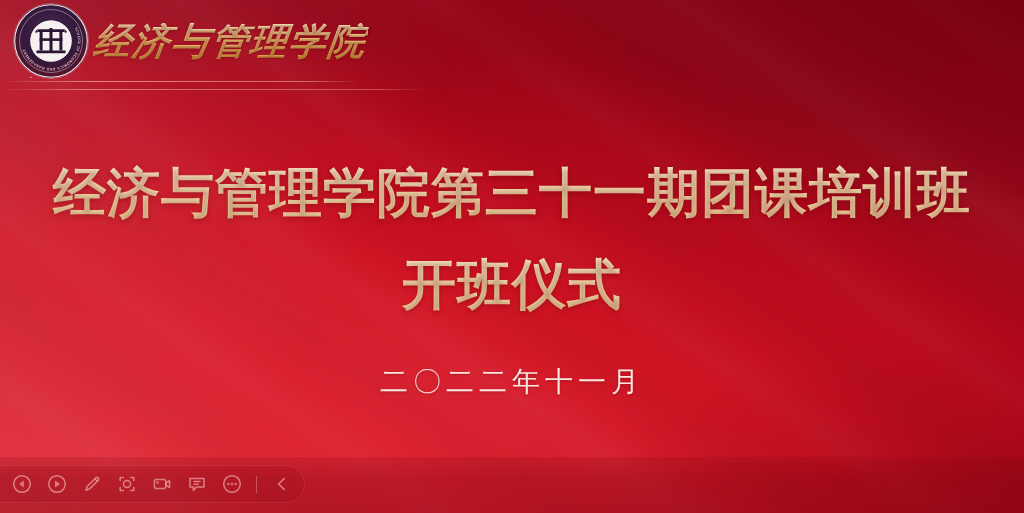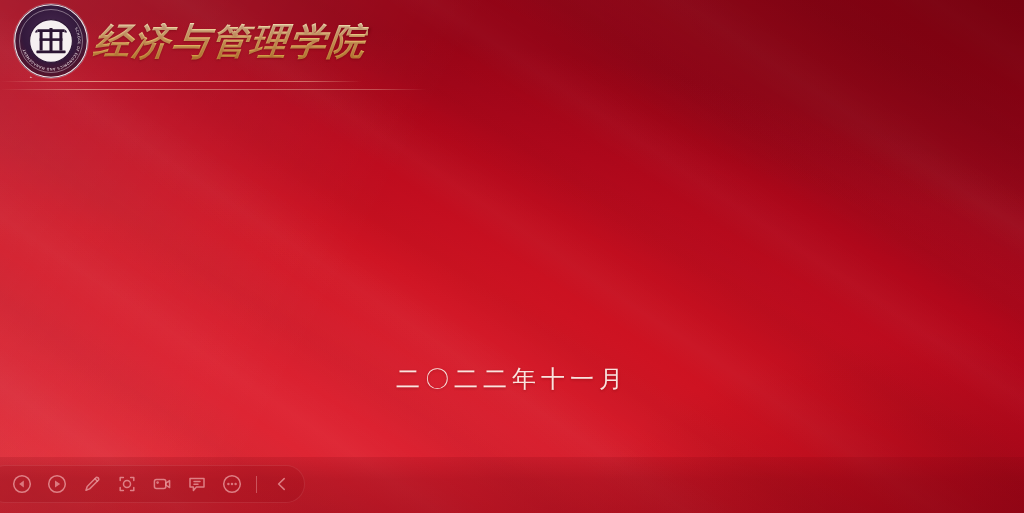--- a/index.html
+++ b/index.html
@@ -130,21 +130,21 @@
     background-clip:text;
     -webkit-text-fill-color:transparent;
     text-shadow:0 2px 5px rgba(85,0,8,0.30);
   }
   .title-line.second { font-size:54px; }
 
   .date-line {
     position:absolute; left:0; right:0; top:363px;
     text-align:center;
     font-family:"DejaVu Sans", sans-serif;
-    font-size:24px;
+    font-size:28px;
     letter-spacing:5px;
     color:#fdf3ec;
     opacity:.93;
     text-shadow:0 1px 3px rgba(80,0,8,0.35);
     z-index:4;
   }
 
   
   .toolbar {
     position:absolute; left:-14px; bottom:10px;
@@ -223,20 +223,24 @@
         </svg>
       </div>
 
       <div class="college-name">经济与管理学院</div>
     </div>
 
     <div class="hdr-rule-1"></div>
     <div class="hdr-rule-2"></div>
   </div>
 
+  <div class="title-wrap">
+    <div class="title-line first">经济与管理学院第三十一期团课培训班</div>
+    <div class="title-line second">开班仪式</div>
+  </div>
 
   <div class="date-line">二〇二二年十一月</div>
 
   <div class="toolbar">
 
     <div class="tb-btn">
       <svg width="22" height="22" viewBox="0 0 22 22">
         <circle cx="11" cy="11" r="8.3" class="ico-stroke"></circle>
         <path d="M12.8 7.6 L8.2 11 L12.8 14.4 Z" class="ico-fill"></path>
       </svg>

